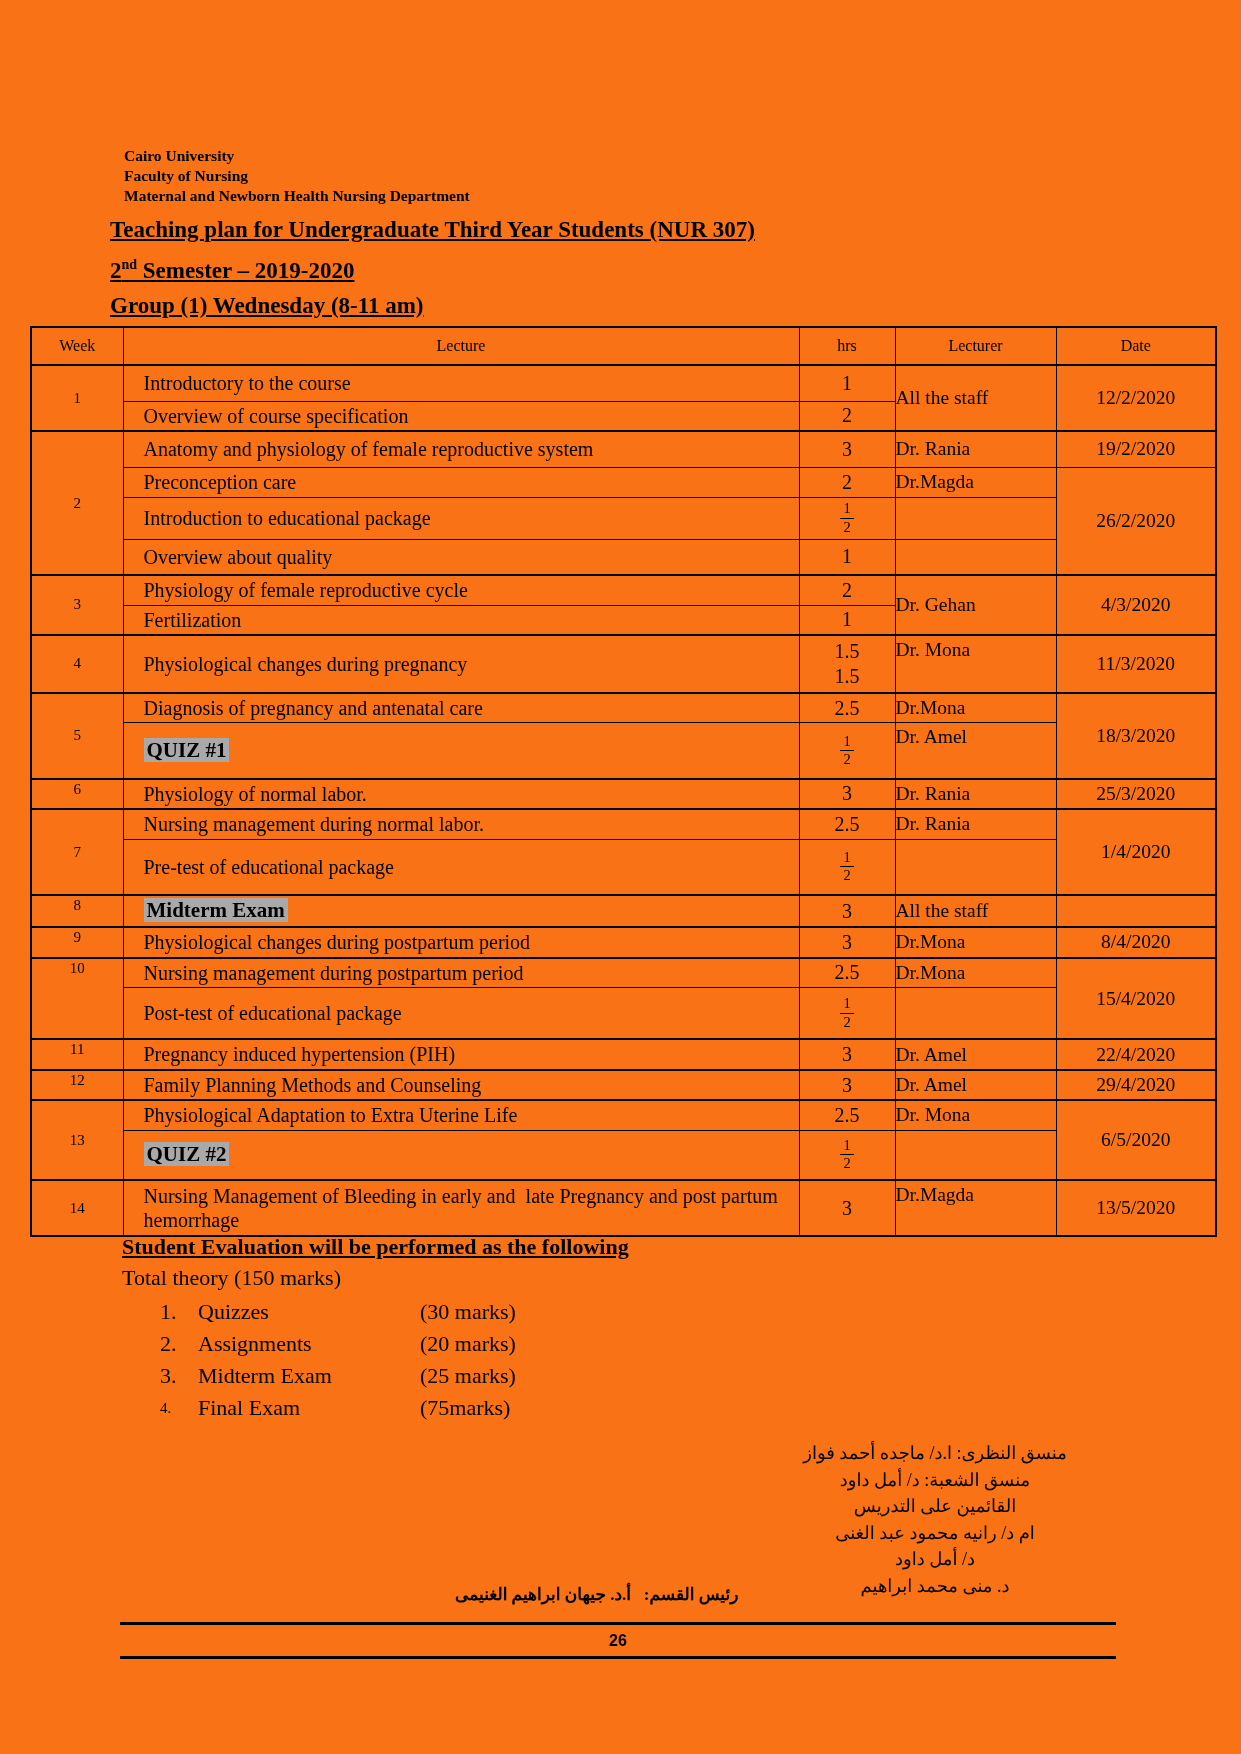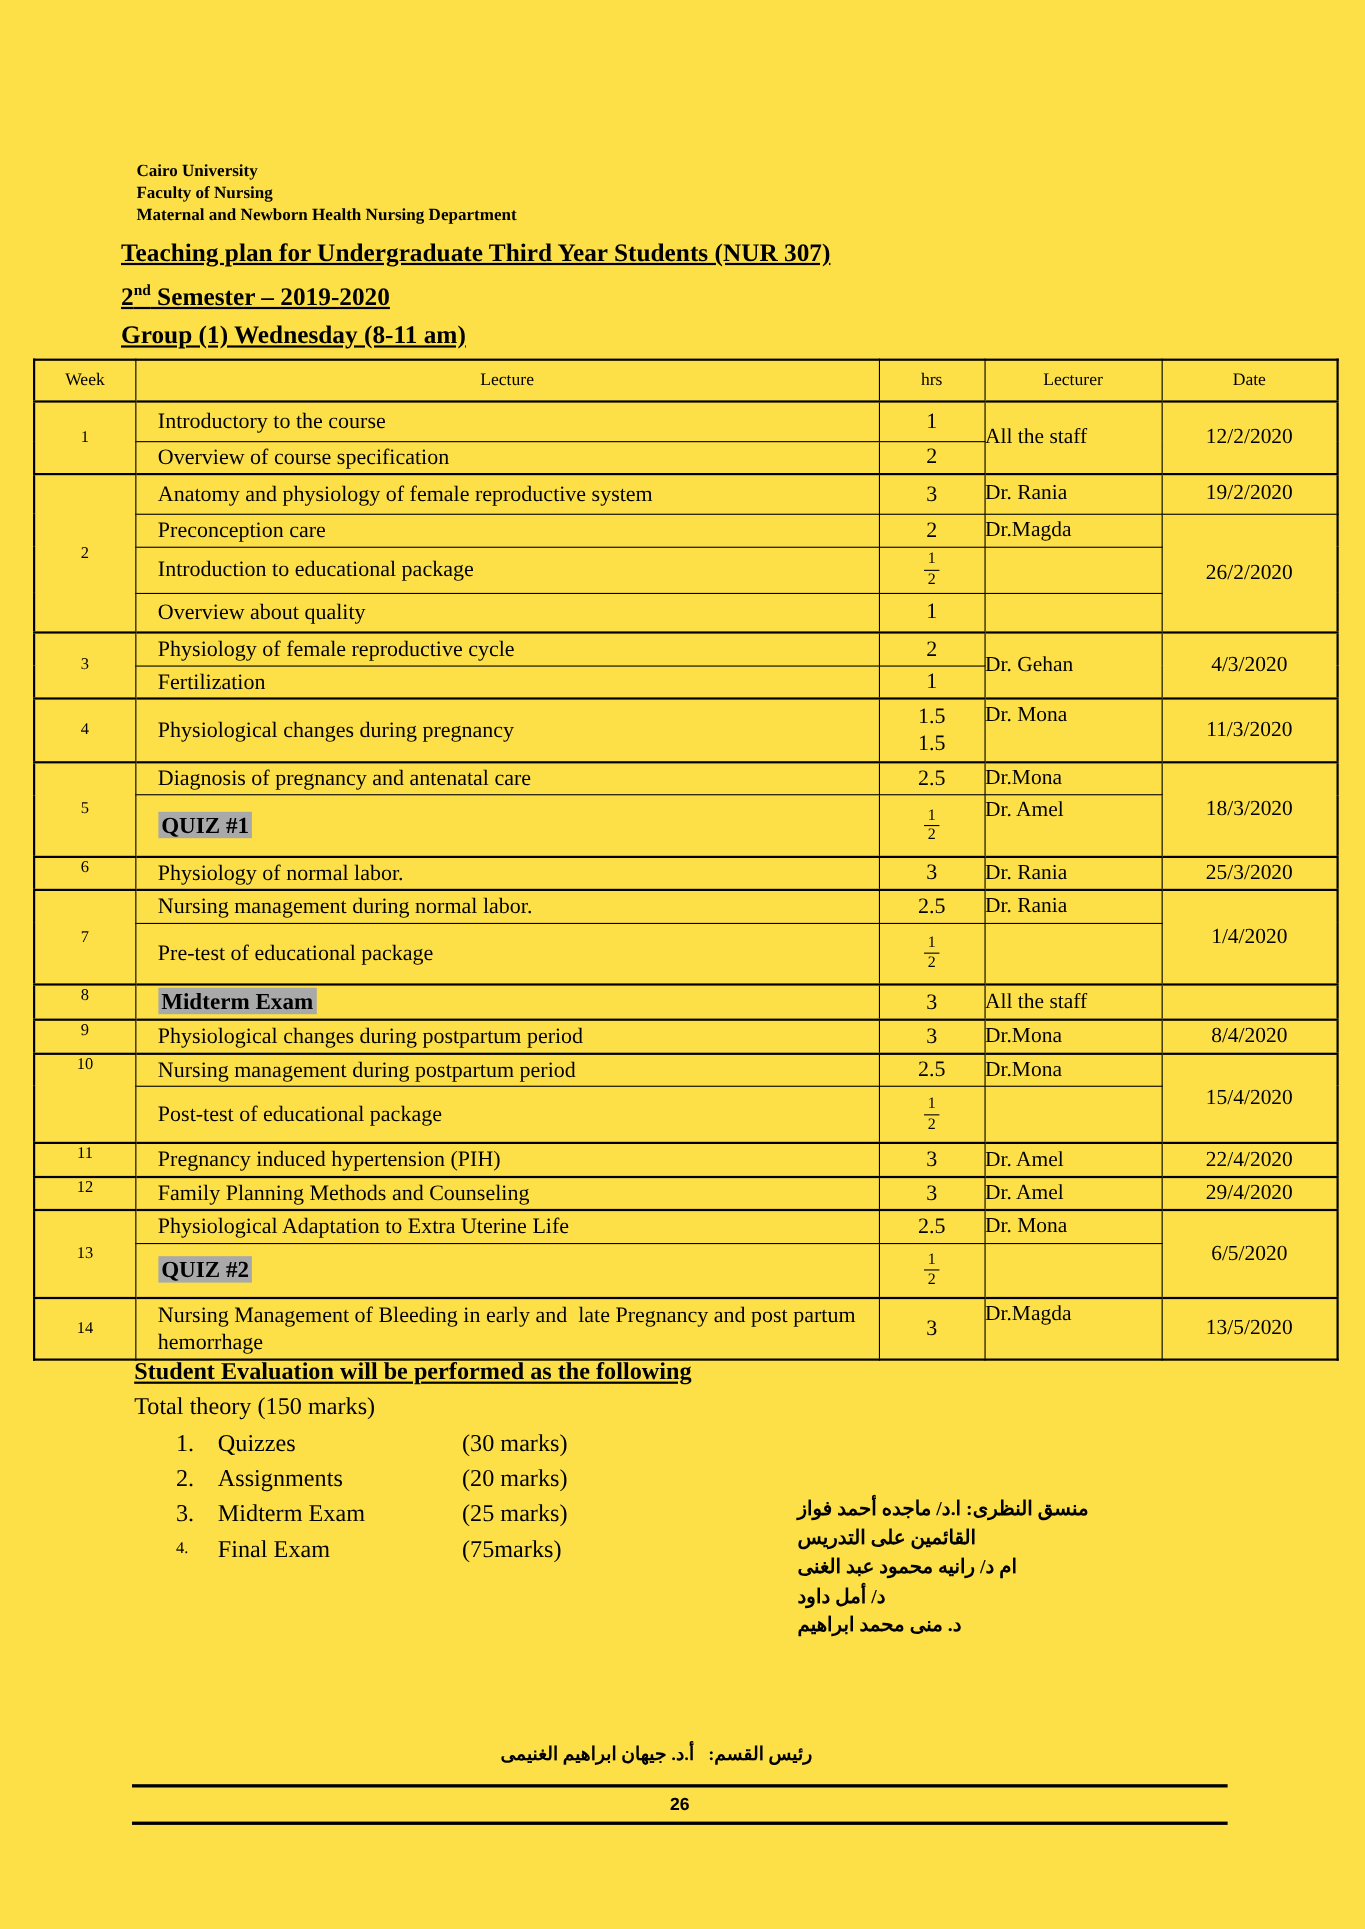--- a/index.html
+++ b/index.html
@@ -1,18 +1,18 @@
 <!DOCTYPE html>
 <html><head>
 <meta charset="utf-8">
 <style>
   * { margin:0; padding:0; box-sizing:border-box; }
   html,body { background:#fff; }
   .page {
-    position:relative; width:1241px; height:1754px; background:#fde047;
+    position:relative; width:1241px; height:1754px; background:#f97316;
     font-family:"Liberation Serif","DejaVu Serif",serif; color:#000;
     overflow:hidden;
   }
   
   .org { position:absolute; left:124px; top:146px; font-weight:bold; font-size:15.5px; line-height:20px; }
   
   .titles { position:absolute; left:110px; top:212px; width:892px; text-align:left;
             font-weight:bold; font-size:23px; line-height:35px; }
   .titles .tline { text-decoration:underline; }
   .titles sup { font-size:14px; vertical-align:super; }
@@ -38,22 +38,22 @@
   
   .eval { position:absolute; left:122px; top:1232px; font-size:22px; }
   .eval .ehead { font-weight:bold; text-decoration:underline; font-size:22px; line-height:30px; }
   .eval .esub { font-size:22px; line-height:32px; }
   .eval .eitems { margin-top:2px; }
   .eval .erow { display:flex; line-height:32px; }
   .eval .enum { width:38px; margin-left:38px; }
   .eval .enum.small { font-size:15px; }
   .eval .elabel { width:222px; }
   
-  .sig-right { position:absolute; right:96px; top:1358px; width:420px; text-align:left;
-               direction:rtl; font-size:18px; line-height:26.5px; font-weight:bold; }
+  .sig-right { position:absolute; right:96px; top:1440px; width:420px; text-align:center;
+               direction:rtl; font-size:18px; line-height:26.5px; font-weight:normal; }
   .dept-head { position:absolute; left:455px; top:1584px; width:300px; direction:rtl; text-align:left;
                font-size:17px; font-weight:bold; white-space:pre; }
   
   .foot-rule { position:absolute; left:120px; width:996px; height:3px; background:#000; }
   .rule-top { top:1622px; }
   .rule-bottom { top:1656px; }
   .page-num { position:absolute; left:120px; top:1632px; width:996px; text-align:center;
               font-weight:bold; font-size:16px; font-family:"Liberation Sans","DejaVu Sans",sans-serif; }
 </style>
 </head>
@@ -273,20 +273,21 @@
       <div class="erow">
         <span class="enum small">4.</span>
         <span class="elabel">Final Exam</span>
         <span class="emarks">(75marks)</span>
       </div>
     </div>
   </div>
 
   <div class="sig-right">
     <div>منسق النظرى: ا.د/ ماجده أحمد فواز</div>
+    <div>منسق  الشعبة: د/ أمل داود</div>
     <div>القائمين على التدريس</div>
     <div>ام د/ رانيه محمود عبد الغنى</div>
     <div>د/ أمل داود</div>
     <div>د. منى محمد ابراهيم</div>
   </div>
 
   <div class="dept-head">رئيس القسم:   أ.د. جيهان ابراهيم الغنيمى</div>
 
   <div class="foot-rule rule-top"></div>
   <div class="page-num">26</div>

